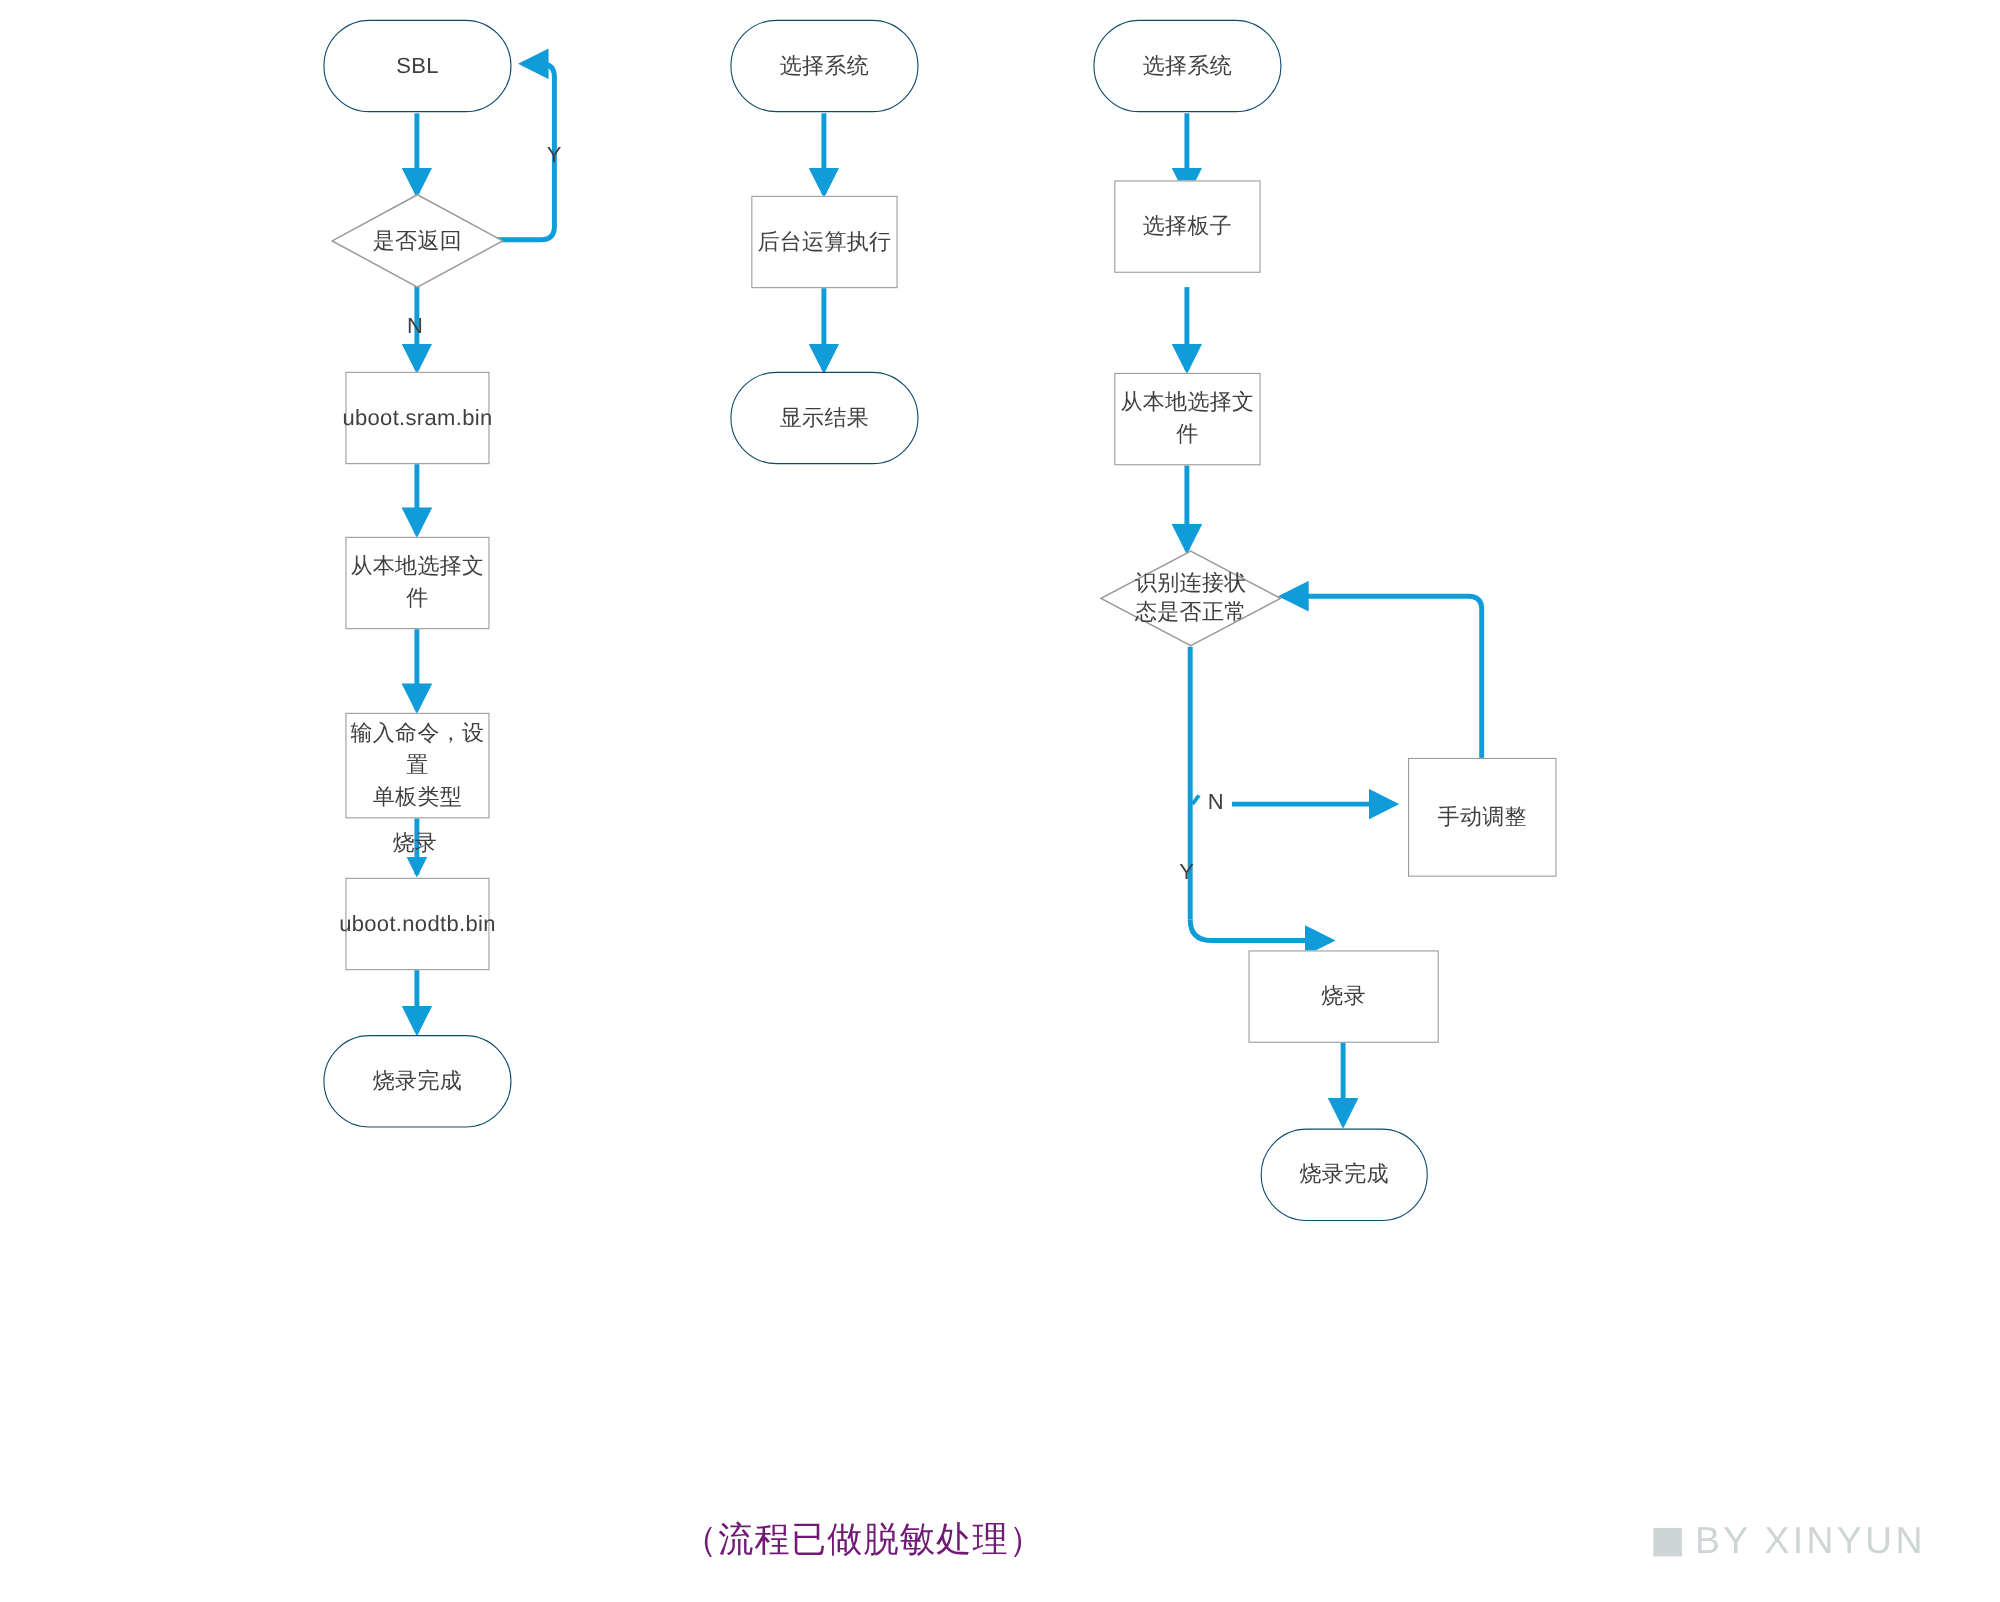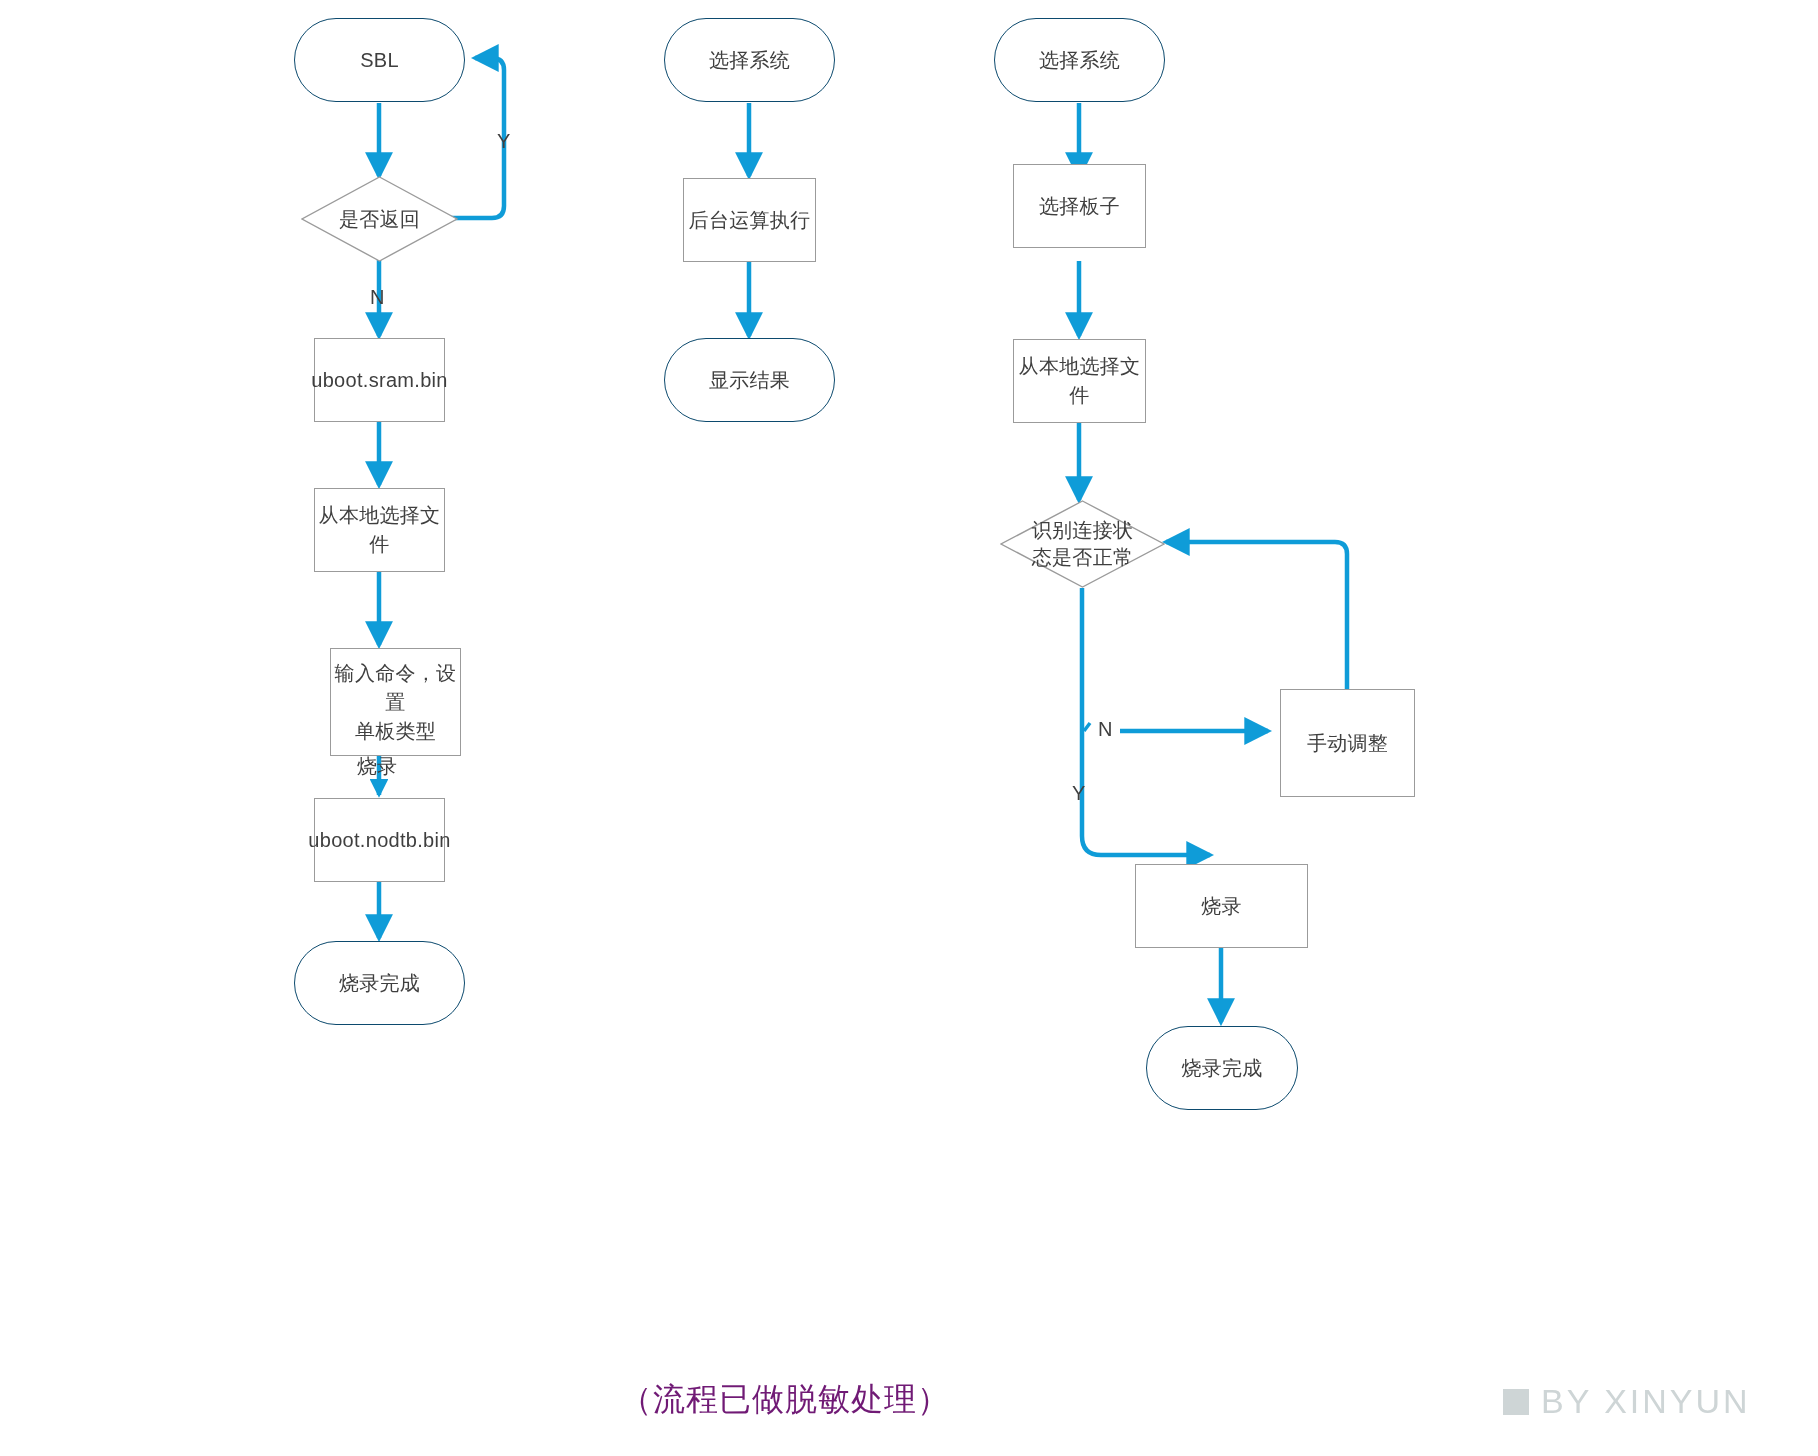--- a/index.html
+++ b/index.html
@@ -159,21 +159,21 @@
   </div>
 
   <div class="node process" style="left:314px; top:338px; width:131px; height:84px;">
     <span>uboot.sram.bin</span>
   </div>
 
   <div class="node process" style="left:314px; top:488px; width:131px; height:84px;">
     <span>从本地选择文件</span>
   </div>
 
-  <div class="node process" style="left:314px; top:648px; width:131px; height:108px; white-space:pre-line;margin-left:16px;">
+  <div class="node process" style="left:314px; top:648px; width:131px; height:96px; white-space:pre-line;">
     <span style="white-space:pre-line;">输入命令，设置
 单板类型</span>
   </div>
 
   <div class="node process" style="left:314px; top:798px; width:131px; height:84px;">
     <span>uboot.nodtb.bin</span>
   </div>
 
   <div class="node terminator" style="left:294px; top:941px; width:171px; height:84px;">
     <span>烧录完成</span>

